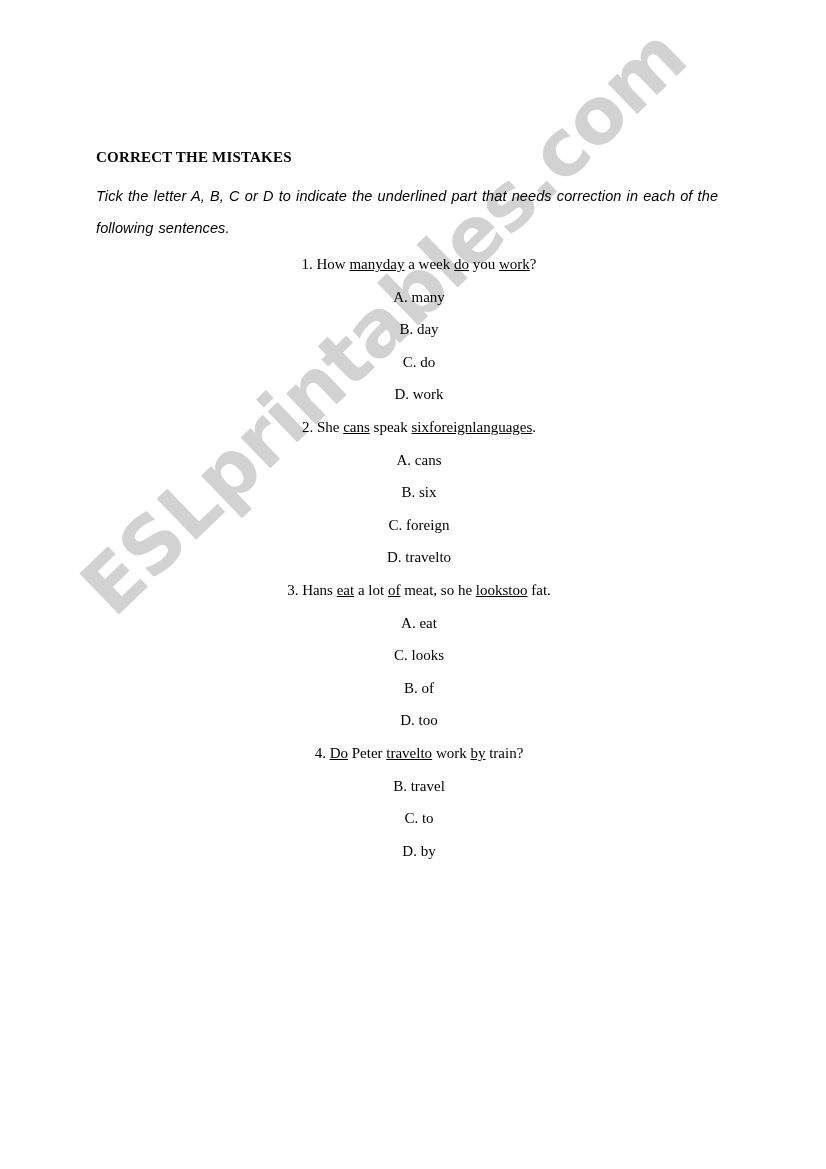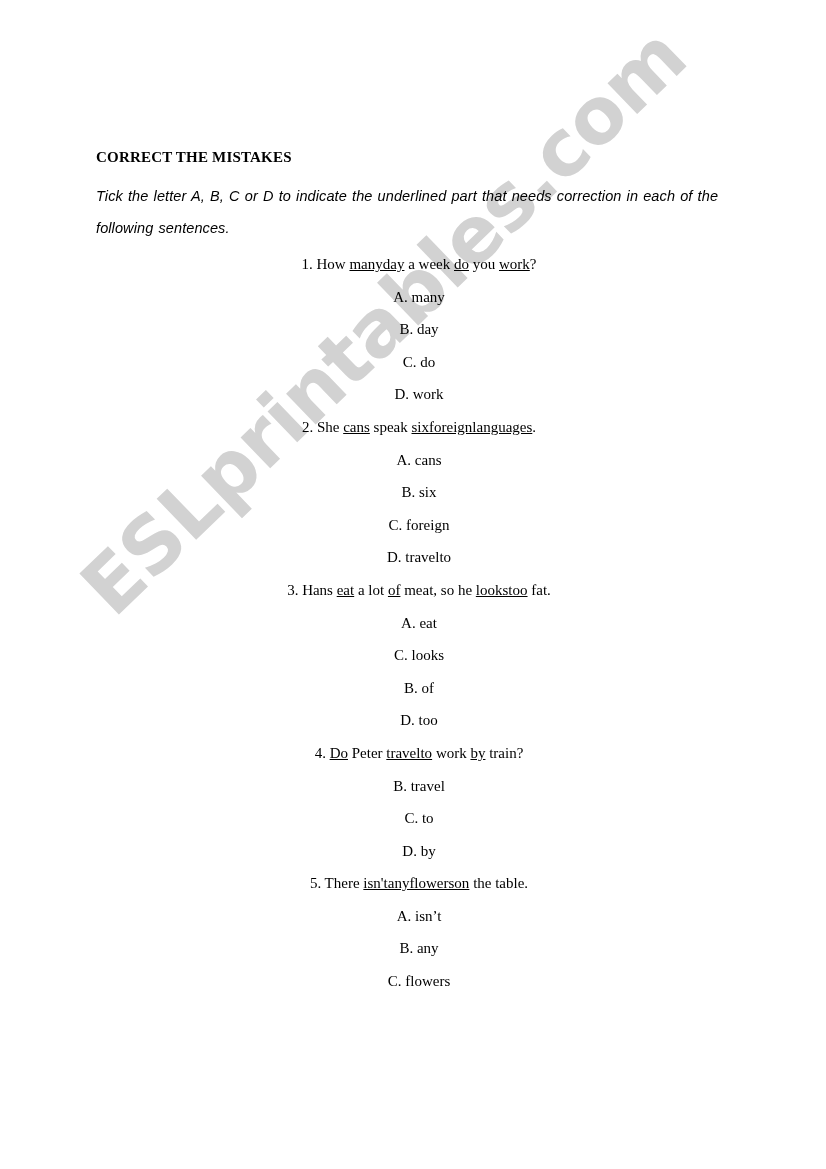--- a/index.html
+++ b/index.html
@@ -129,22 +129,16 @@
           <div class="opt-line">C. looks</div>
           <div class="opt-line">B. of</div>
           <div class="opt-line">D. too</div>
         </div>
         <div class="q-block">
           <div class="q-line"><span>4. </span><span class="ul">Do</span><span> Peter </span><span class="ul">travelto</span><span> work </span><span class="ul">by</span><span> train?</span></div>
           <div class="opt-line">B. travel</div>
           <div class="opt-line">C. to</div>
           <div class="opt-line">D. by</div>
         </div>
-        <div class="q-block">
-          <div class="q-line"><span>5. There </span><span class="ul">isn'tanyflowerson</span><span> the table.</span></div>
-          <div class="opt-line">A. isn’t</div>
-          <div class="opt-line">B. any</div>
-          <div class="opt-line">C. flowers</div>
-        </div>
       </div>
 
   </div>
 </div>
 
 </body></html>

